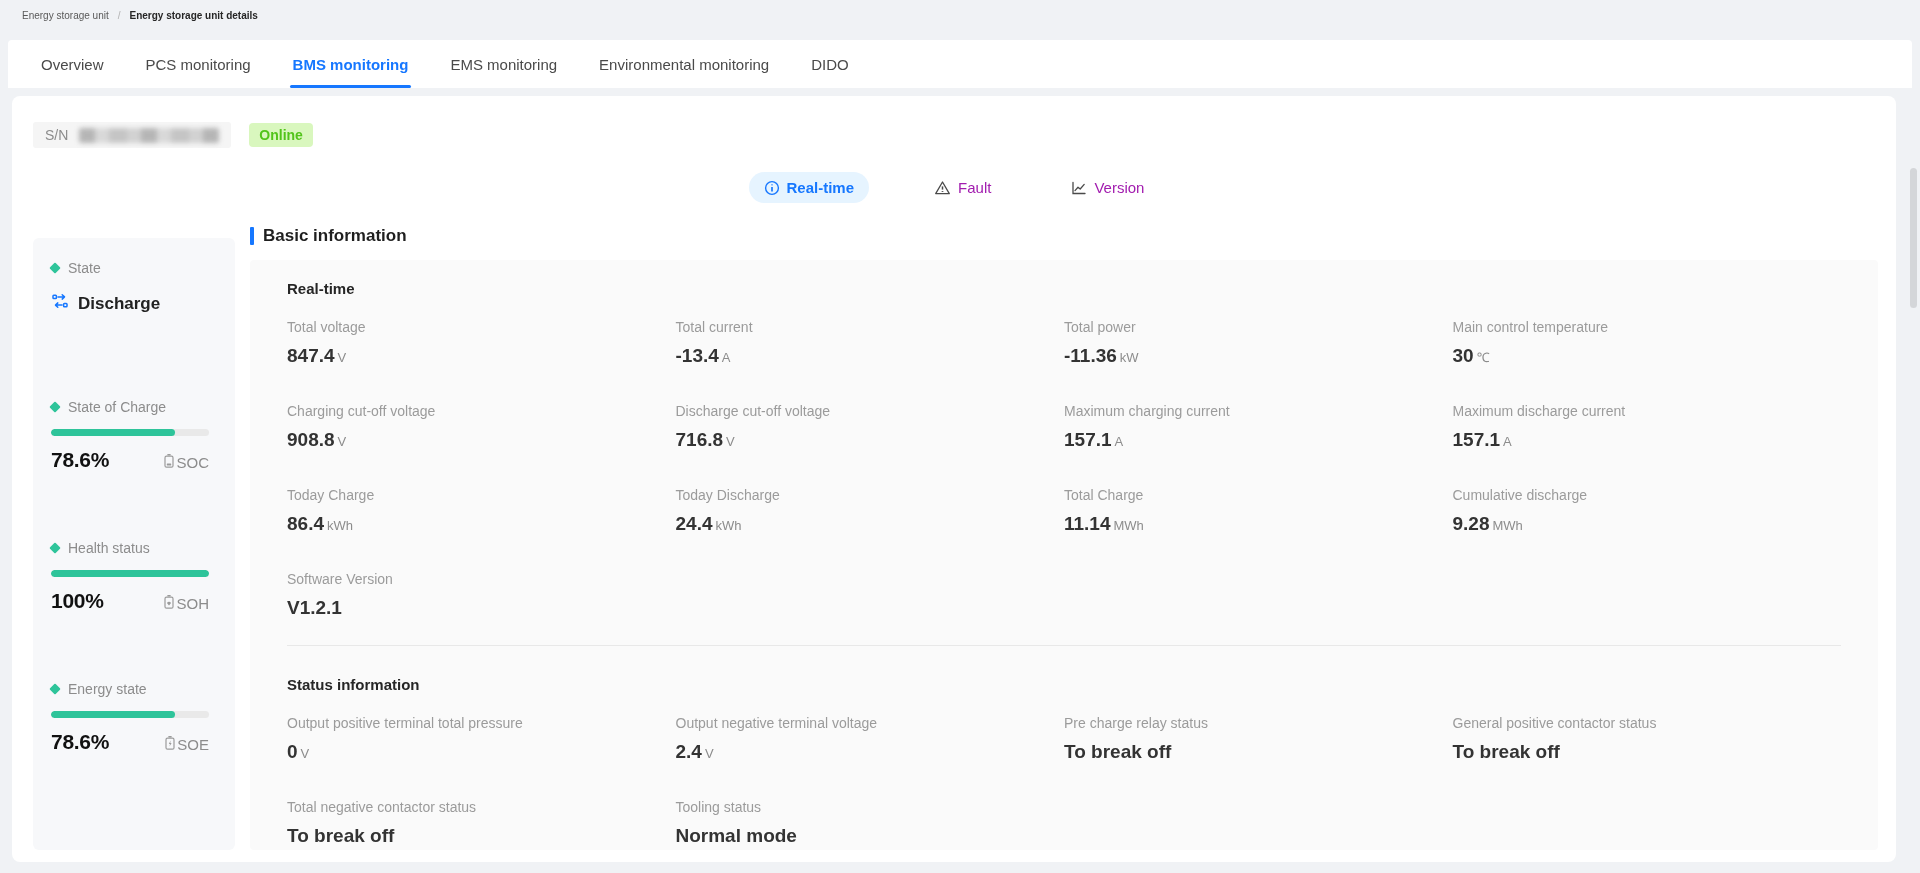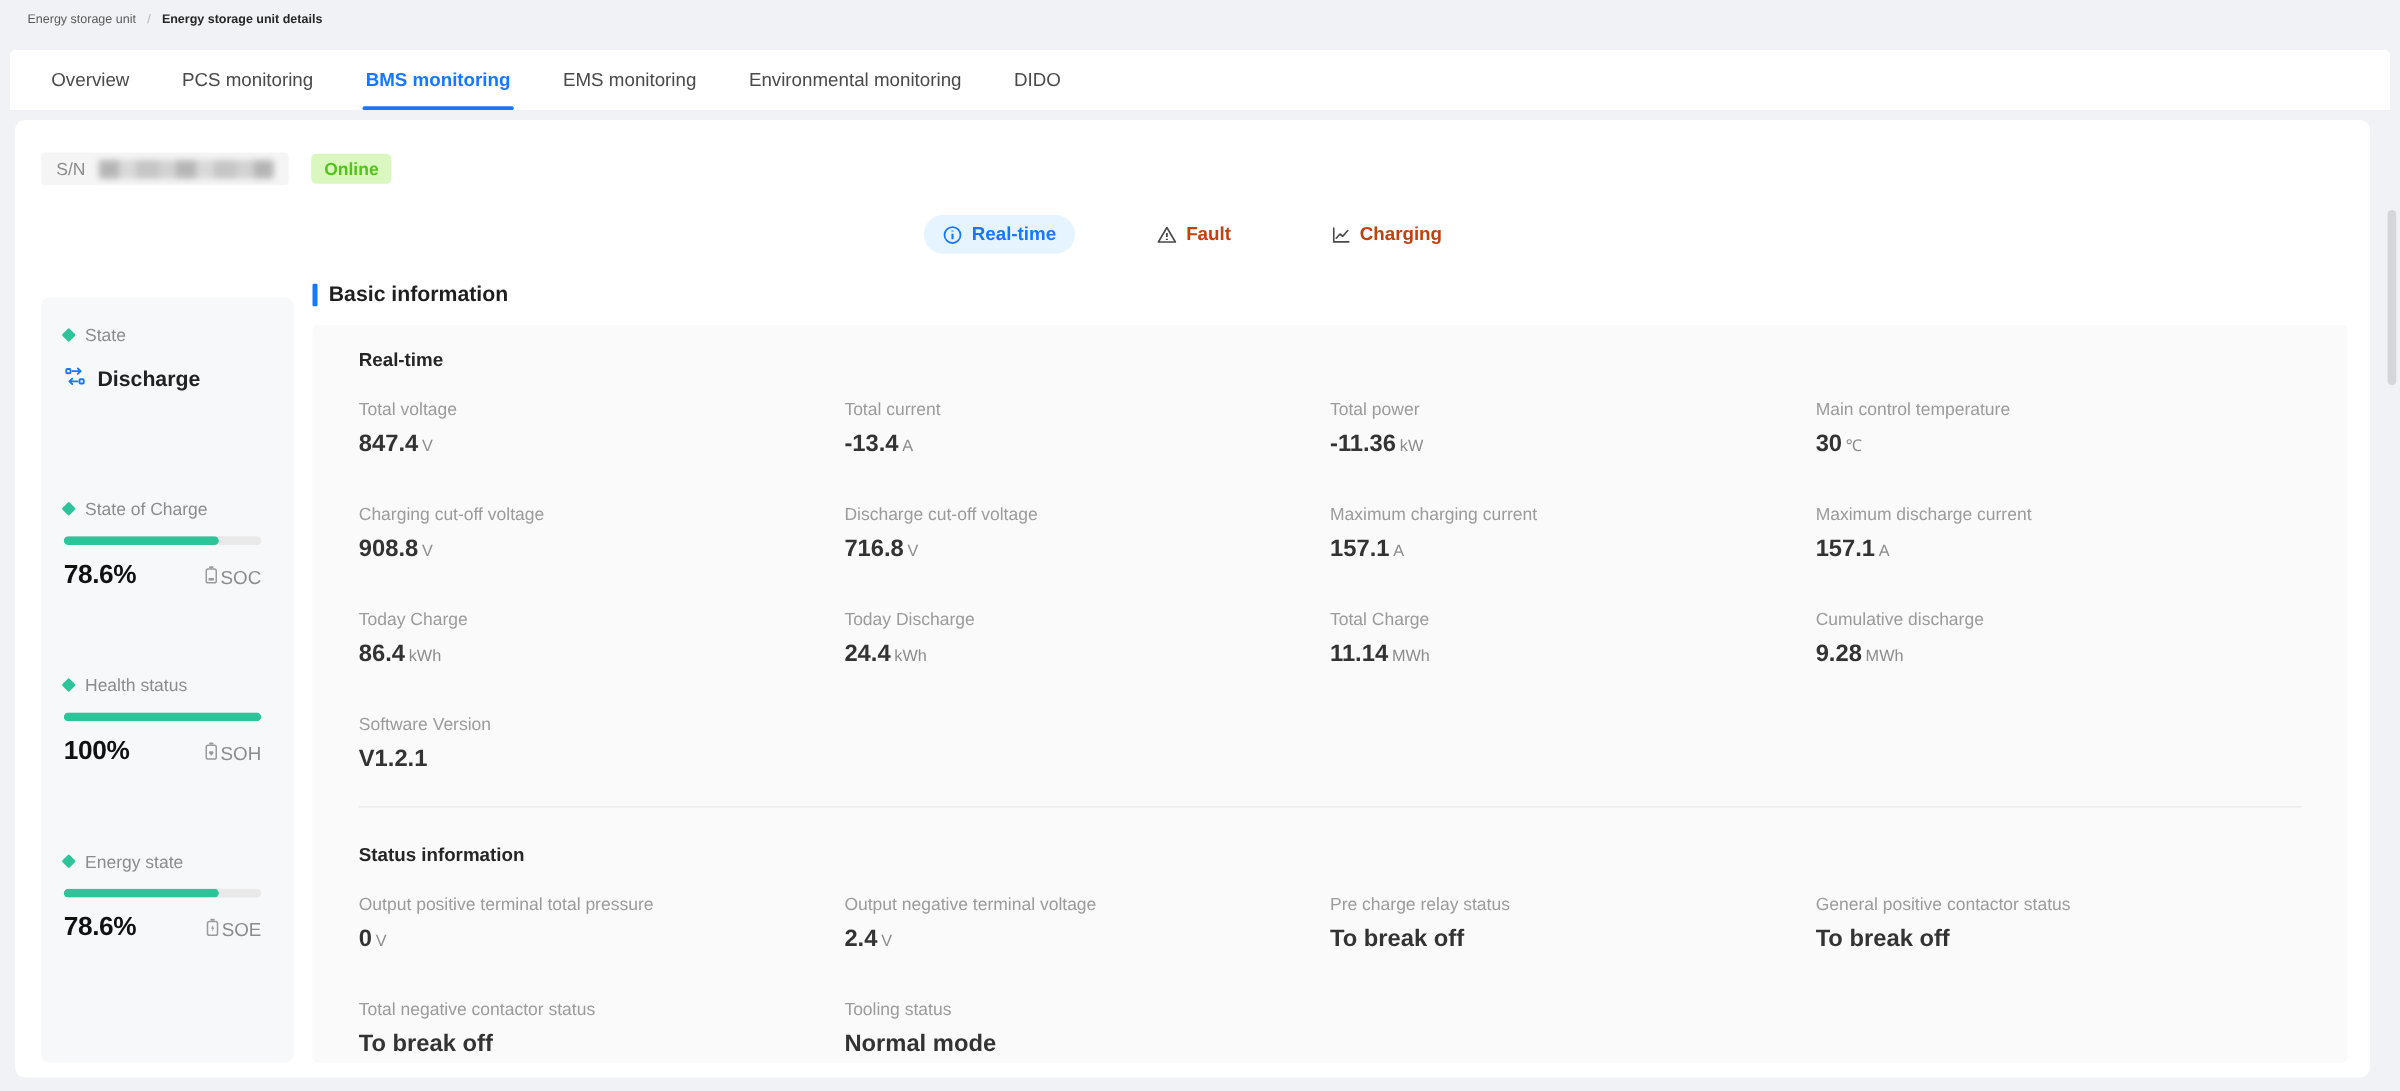--- a/index.html
+++ b/index.html
@@ -34,22 +34,22 @@
   .sn-label { color:#8c8c8c; font-size:14px; }
   .sn-blur { width:140px; height:15px; border-radius:2px;
              background:repeating-linear-gradient(90deg,#ababab 0 16px,#d4d4d4 16px 30px,#bdbdbd 30px 48px,#cccccc 48px 62px);
              filter:blur(2.5px); opacity:.85; }
   .badge-online { margin-left:18px; background:#d9f7be; color:#52c41a; font-size:14px; font-weight:700;
                   padding:3px 10px; border-radius:4px; line-height:18px; }
 
   
   .view-tabs { position:absolute; top:76px; left:0; right:0; display:flex; justify-content:center;
                align-items:center; gap:50px; }
-  .view-tab { display:flex; align-items:center; gap:7px; font-size:15px; color:#c2410c;
-              cursor:pointer; padding:7px 15px; border-radius:16px;font-weight:bold; }
+  .view-tab { display:flex; align-items:center; gap:7px; font-size:15px; color:#a21caf;
+              cursor:pointer; padding:7px 15px; border-radius:16px; }
   .view-tab.active { background:#e6f4ff; color:#1677ff; font-weight:700; }
   .view-tab svg { display:block; }
 
   
   .sidebar { position:absolute; left:21px; top:142px; width:202px; height:612px;
              background:#f7f8fa; border-radius:6px; padding:22px 18px; }
   .sb-head { display:flex; align-items:center; gap:9px; color:#8c8c8c; font-size:14px; }
   .diamond { width:8px; height:8px; background:#2ec49a; transform:rotate(45deg); border-radius:1px; flex:0 0 auto; }
   .state-block { margin-bottom:84px; }
   .state-value { display:flex; align-items:center; gap:9px; margin-top:16px;
@@ -127,21 +127,21 @@
       </span>
       <span>Fault</span>
     </div>
     <div class="view-tab">
       <span>
         <svg width="16" height="16" viewBox="0 0 16 16" fill="none" stroke="#4a4a4a" stroke-width="1.3">
           <path d="M2 2.5 V13.5 H14" stroke-linecap="round"></path>
           <path d="M4 10.6 L7 7.2 L9.2 9 L13.2 4.4" stroke-linecap="round" stroke-linejoin="round"></path>
         </svg>
       </span>
-      <span>Charging</span>
+      <span>Version</span>
     </div>
   </div>
 
   <div class="sidebar">
     <div class="state-block">
       <div class="sb-head">
         <span class="diamond"></span>
         <span>State</span>
       </div>
       <div class="state-value">

